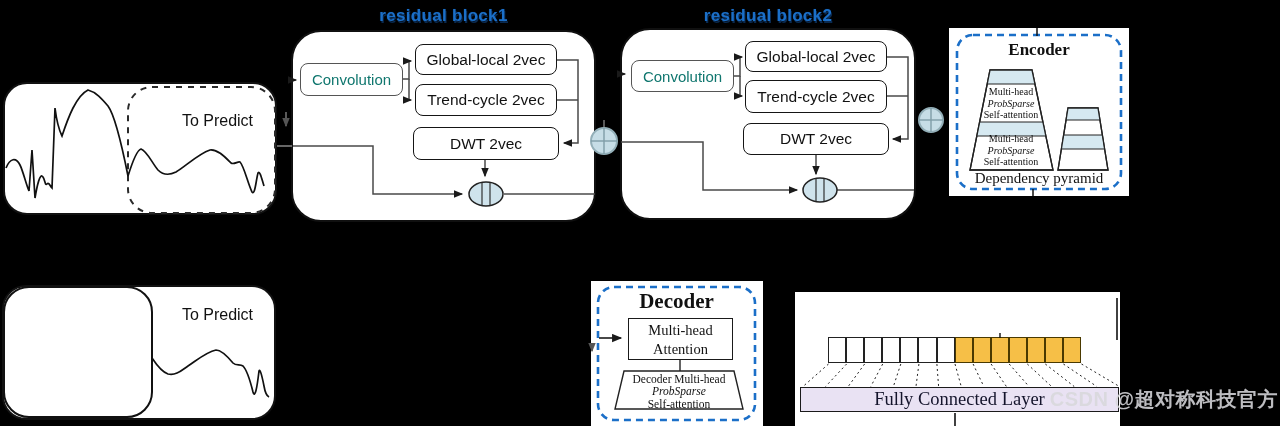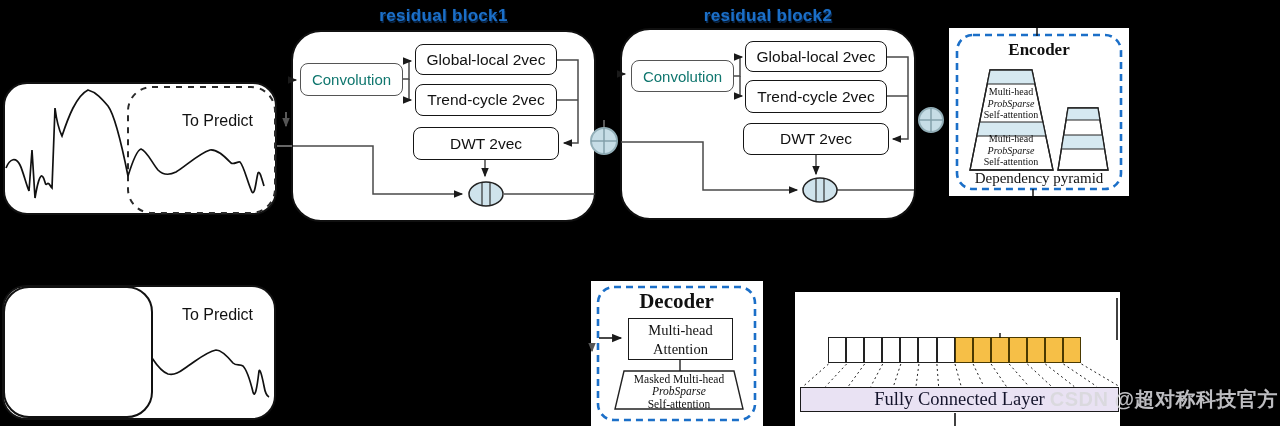--- a/index.html
+++ b/index.html
@@ -240,21 +240,21 @@
     <div class="enc-line">Self-attention</div>
   </div>
   <div class="abs serif ctr" style="left:598px;top:289px;width:157px;font-size:21px;font-weight:bold;">Decoder</div>
 
   <div class="abs serif ctr" style="left:957px;top:170px;width:164px;font-size:15px;">Dependency pyramid</div>
   <div class="abs serif ctr" style="left:628px;top:321px;width:105px;font-size:14.5px;line-height:18.5px;">
     <div>Multi-head</div>
     <div>Attention</div>
   </div>
   <div class="abs serif ctr" style="left:613px;top:373px;width:132px;font-size:11.5px;line-height:12.3px;">
-    <div>Masked Multi-head</div>
+    <div>Decoder Multi-head</div>
     <div class="italic">ProbSparse</div>
     <div>Self-attention</div>
   </div>
 
 
   <div class="abs watermark" style="right:2px;bottom:13px;font-weight:bold;">CSDN @超对称科技官方</div>
 
 </div>
 
 </body></html>

